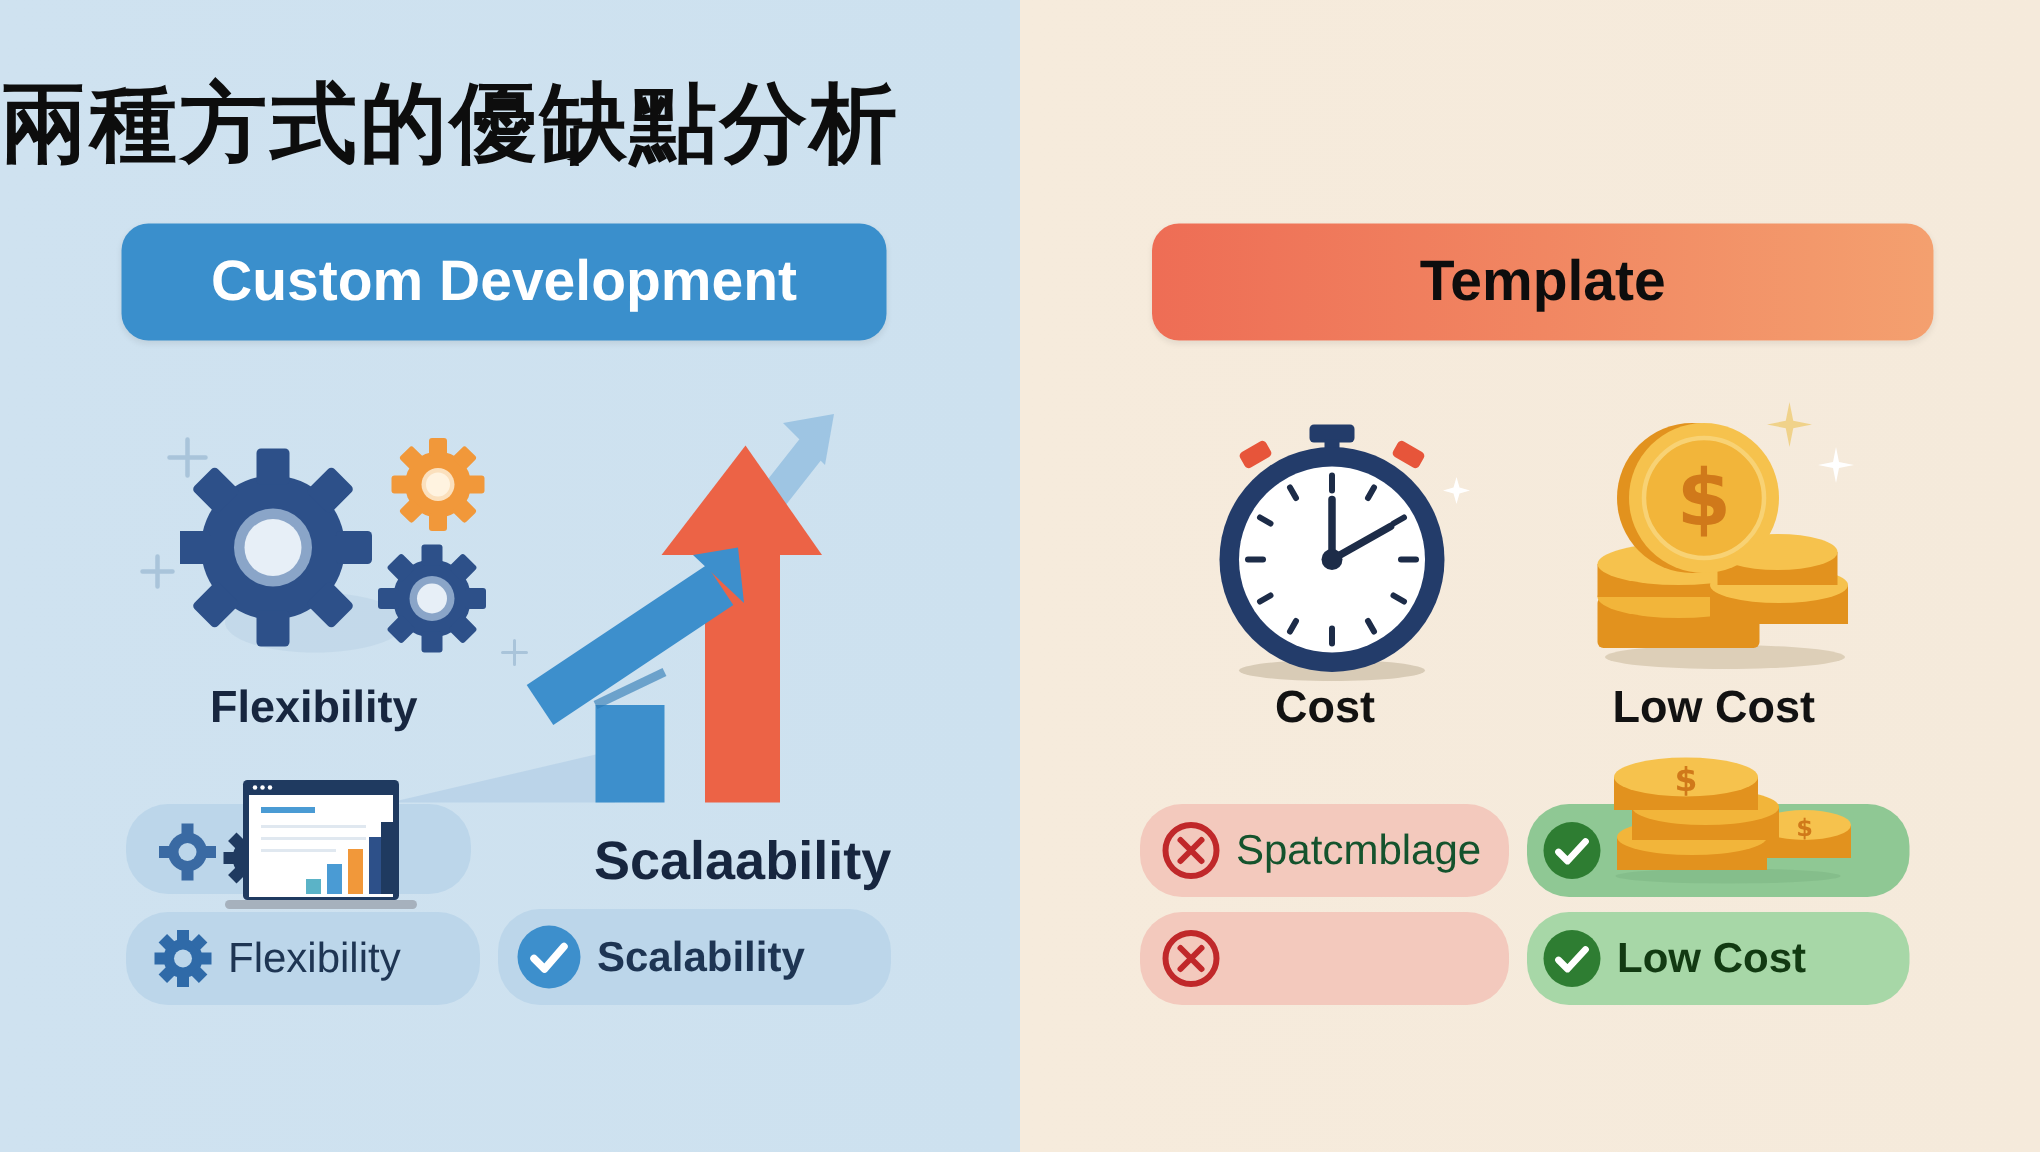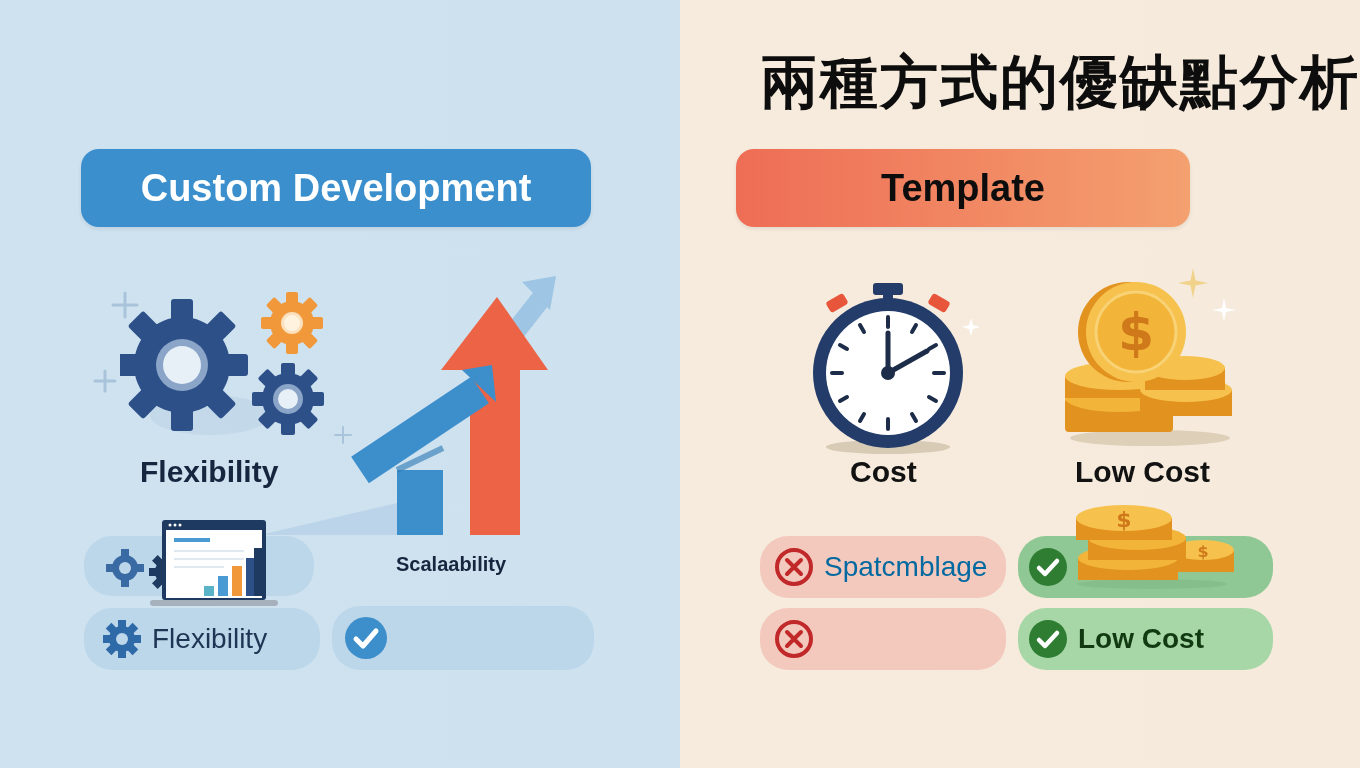--- a/index.html
+++ b/index.html
@@ -4,46 +4,46 @@
 <style>
   * { margin: 0; padding: 0; box-sizing: border-box; }
   html, body { width: 1360px; height: 768px; overflow: hidden; }
   body {
     position: relative;
     font-family: "Liberation Sans", "DejaVu Sans", sans-serif;
     background: linear-gradient(to right, #cfe2f0 0px, #cde1ef 680px, #f6ebdc 680px, #f5eadb 1360px);
   }
   .abs { position: absolute; }
   .title {
-    left: 0; top: 44px; width: 1360px; text-align: right;
+    left: 0; top: 44px; width: 1360px; text-align: left;
     font-family: "DejaVu Sans", sans-serif;
     font-size: 58px; font-weight: bold; color: #0d0d0d; letter-spacing: 2px;
   }
   .header-bar {
     height: 78px; border-radius: 18px;
     display: flex; align-items: center; justify-content: center;
     font-size: 38px; font-weight: bold;
     box-shadow: 0 2px 4px rgba(0,0,0,0.08);
   }
   .hdr-left { left: 81px; top: 149px; width: 510px; background: #3a8fcc; color: #ffffff; }
-  .hdr-right { left: 736px; top: 149px; width: 454px; background: linear-gradient(to right, #ee6d55, #f4a06f); color: #0d0d0d; }
+  .hdr-right { left: 768px; top: 149px; width: 521px; background: linear-gradient(to right, #ee6d55, #f4a06f); color: #0d0d0d; }
 
   .label { font-weight: bold; color: #17263f; font-size: 30px; }
   .label-dark { color: #121212; }
 
   .pill {
     border-radius: 28px; display: flex; align-items: center;
     font-size: 28px; height: 62px;
   }
   .pill-blue { background: #bcd6ea; }
   .pill-red { background: #f3c9bd; }
   .pill-green { background: #a7d7a7; }
   .pill-green-dark { background: #8fc894; }
   .pill .ico { width: 40px; height: 40px; margin: 0 10px 0 18px; flex-shrink: 0; }
-  .txt-red { color: #0369a1; }
+  .txt-red { color: #14532d; }
   .txt-dark { color: #151515; }
   .txt-navy { color: #1e3553; }
   .txt-green { color: #123a12; font-weight: bold; }
 </style>
 </head>
 <body>
 
 <div class="abs title">兩種方式的優缺點分析</div>
 
 <div class="abs header-bar hdr-left">
@@ -174,21 +174,21 @@
   <rect x="24" y="40" width="70" height="2" fill="#e0e8f0"></rect>
   <rect x="24" y="48" width="50" height="2" fill="#e0e8f0"></rect>
   <rect x="54" y="68" width="10" height="10" fill="#5bb3c7"></rect>
   <rect x="68" y="58" width="10" height="20" fill="#4a9bd4"></rect>
   <rect x="82" y="48" width="10" height="30" fill="#f1983a"></rect>
   <rect x="96" y="40" width="10" height="38" fill="#2d5089"></rect>
   <rect x="104" y="30" width="8" height="48" fill="#1f3a60"></rect>
   <rect x="0" y="82" width="128" height="6" rx="3" fill="#a6b1bd"></rect>
 </svg>
 
-<div class="abs label" style="left:396px;top:553px;font-size:20px">Scalaability</div>
+<div class="abs label" style="left:396px;top:553px;font-size:36px">Scalaability</div>
 
 <div class="abs pill pill-blue" style="left:84px;top:608px;width:236px">
   <svg class="ico" viewBox="0 0 40 40">
     <g transform="translate(20,20)" fill="#2f6aa8">
       <circle r="13"></circle>
       <rect x="-4" y="-19" width="8" height="8"></rect>
         <rect x="-4" y="11" width="8" height="8"></rect>
       <rect x="-19" y="-4" width="8" height="8"></rect>
         <rect x="11" y="-4" width="8" height="8"></rect>
       <rect x="-4" y="-19" width="8" height="8" transform="rotate(45)"></rect>
@@ -199,20 +199,21 @@
     <circle cx="20" cy="20" r="6" fill="#bcd6ea"></circle>
   </svg>
   <span class="txt-navy">Flexibility</span>
 </div>
 
 <div class="abs pill pill-blue" style="left:332px;top:606px;width:262px;height:64px">
   <svg class="ico" style="margin-left:12px;width:44px;height:44px" viewBox="0 0 44 44">
     <circle cx="22" cy="22" r="21" fill="#3d8fcc"></circle>
     <path d="M12 23 L19 30 L32 15" stroke="#ffffff" stroke-width="5" fill="none" stroke-linecap="round" stroke-linejoin="round"></path>
   </svg>
+  <span class="txt-navy" style="font-weight:bold">Scalability</span>
 </div>
 
 <svg class="abs" style="left:805px;top:275px" width="170" height="180" viewBox="0 0 170 180">
   <ellipse cx="83" cy="172" rx="62" ry="7" fill="#d8cbb6"></ellipse>
   <rect x="68" y="8" width="30" height="12" rx="3" fill="#233c6a"></rect>
   <rect x="78" y="18" width="10" height="12" fill="#233c6a"></rect>
   <rect x="22" y="22" width="20" height="12" rx="3" fill="#e7553a" transform="rotate(-30 32 28)"></rect>
   <rect x="124" y="22" width="20" height="12" rx="3" fill="#e7553a" transform="rotate(30 134 28)"></rect>
   <circle cx="83" cy="98" r="75" fill="#233c6a"></circle>
   <circle cx="83" cy="98" r="62" fill="#ffffff"></circle>

